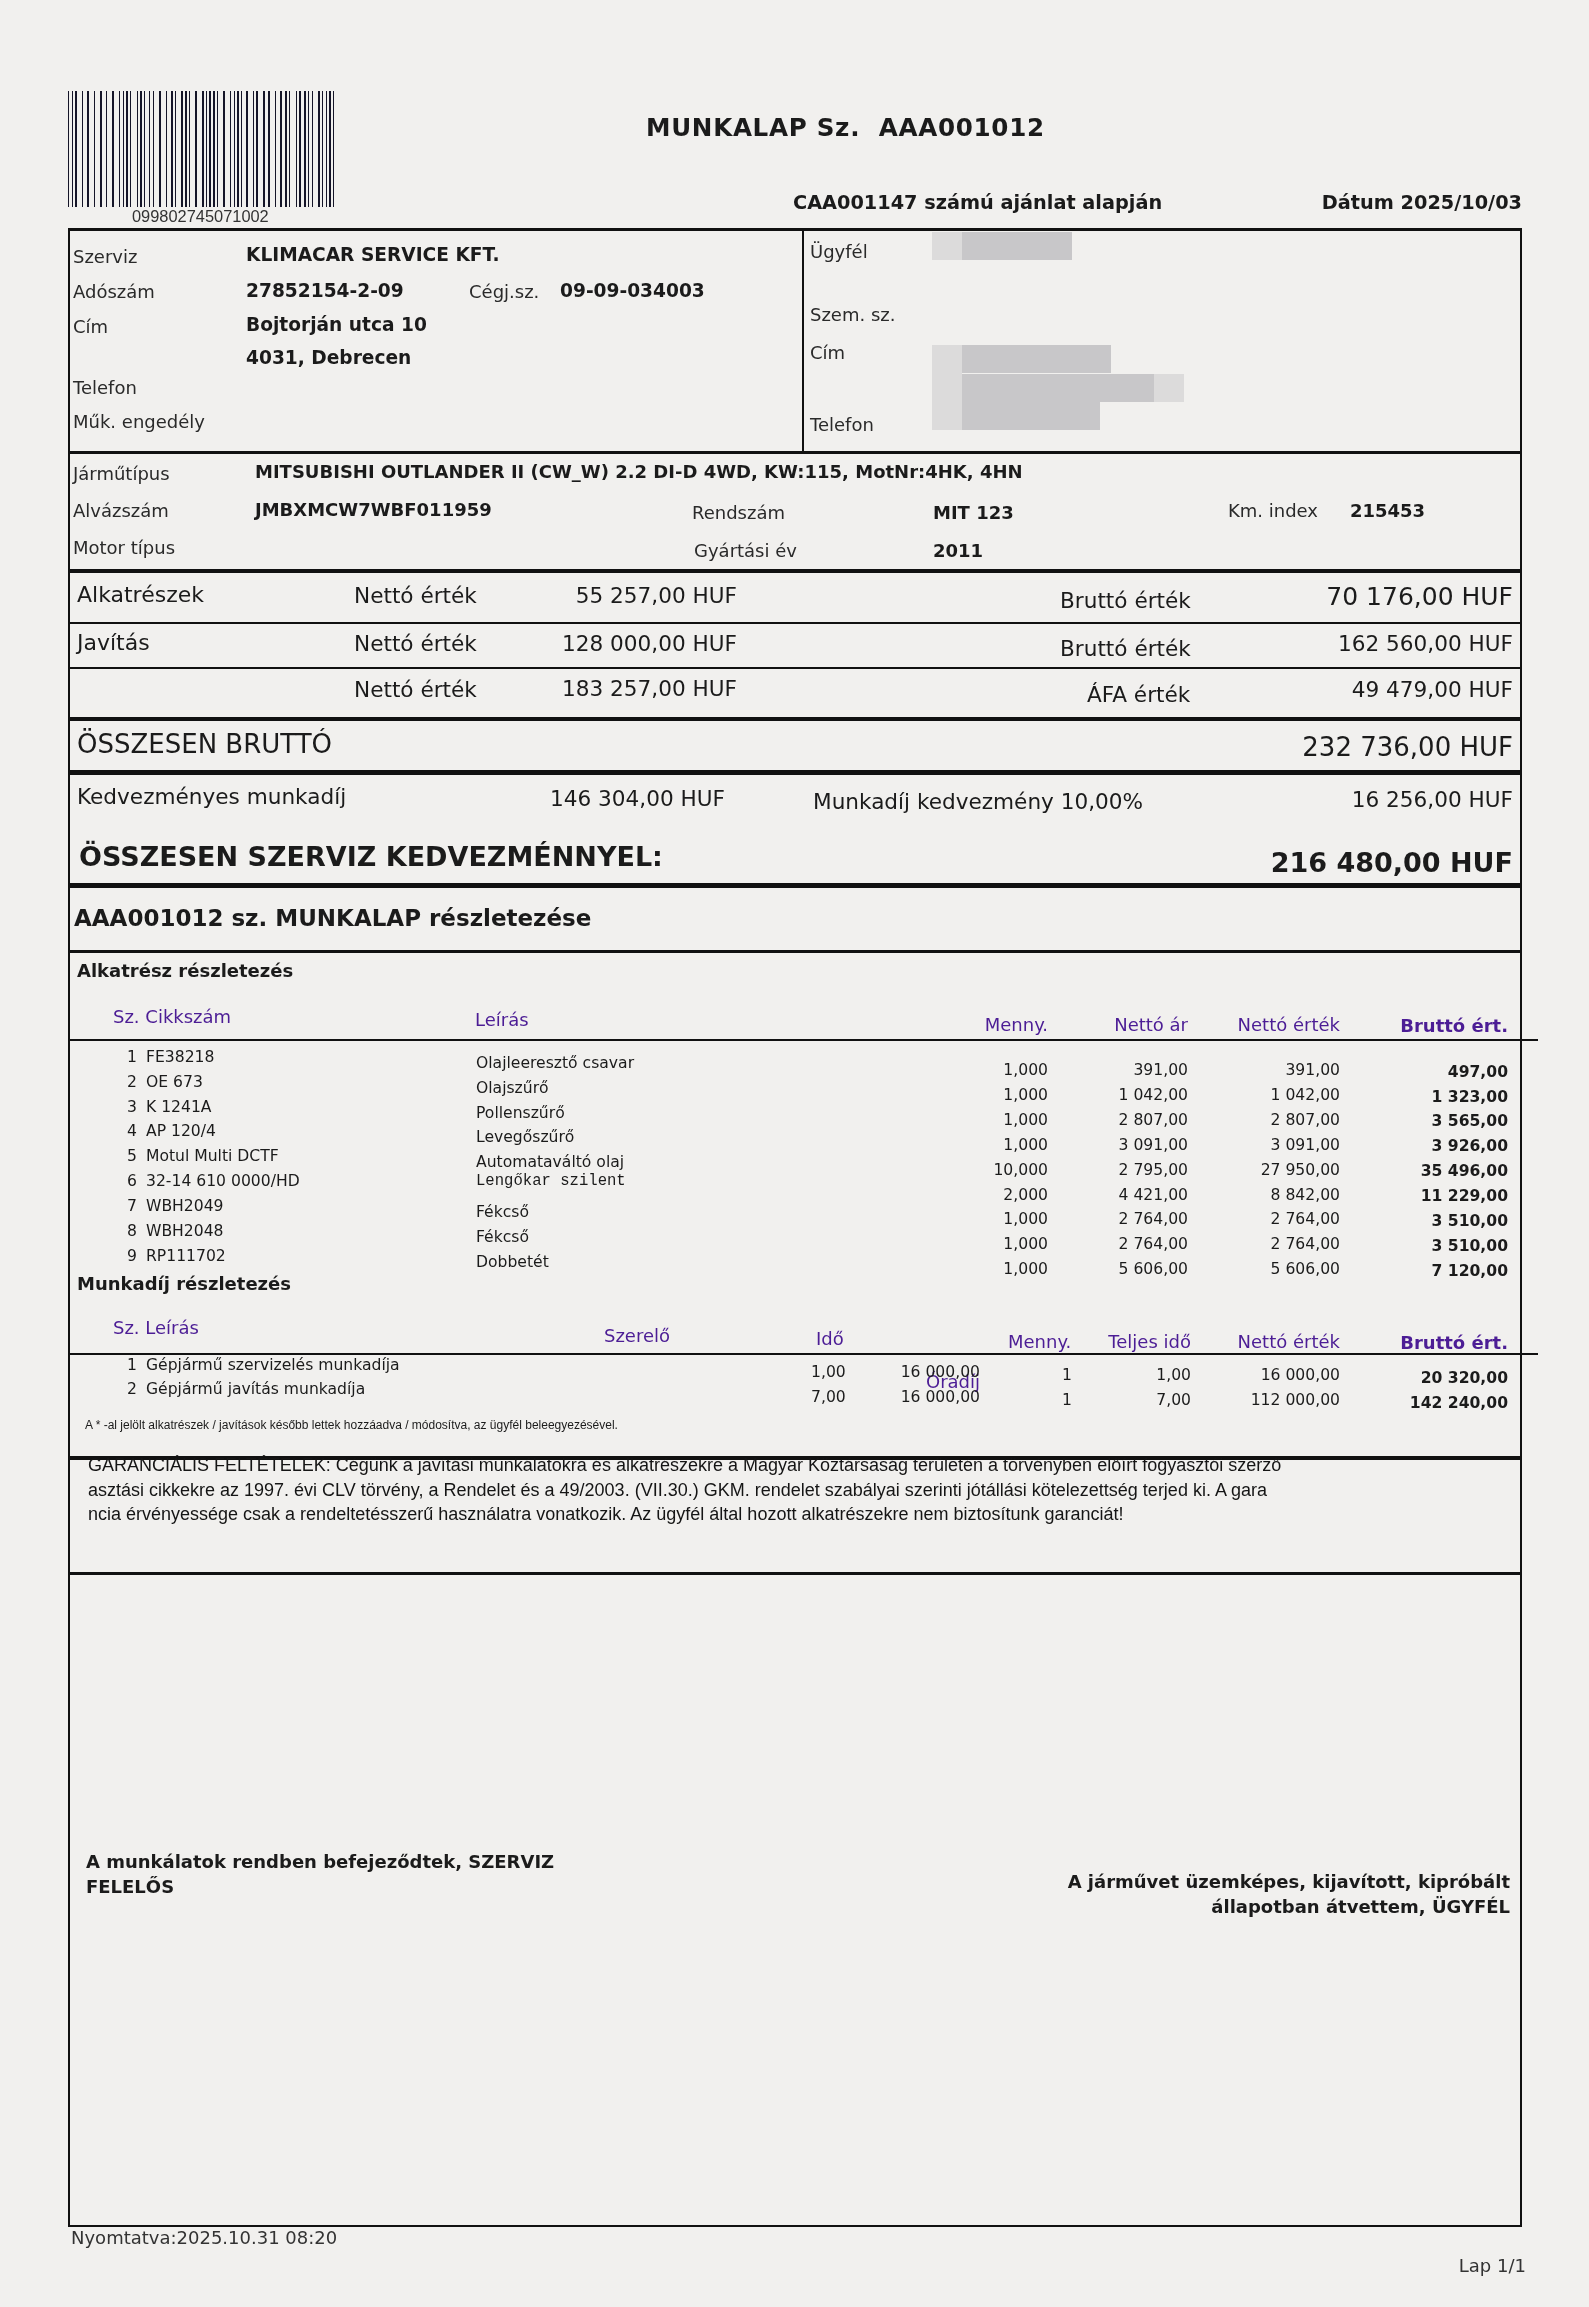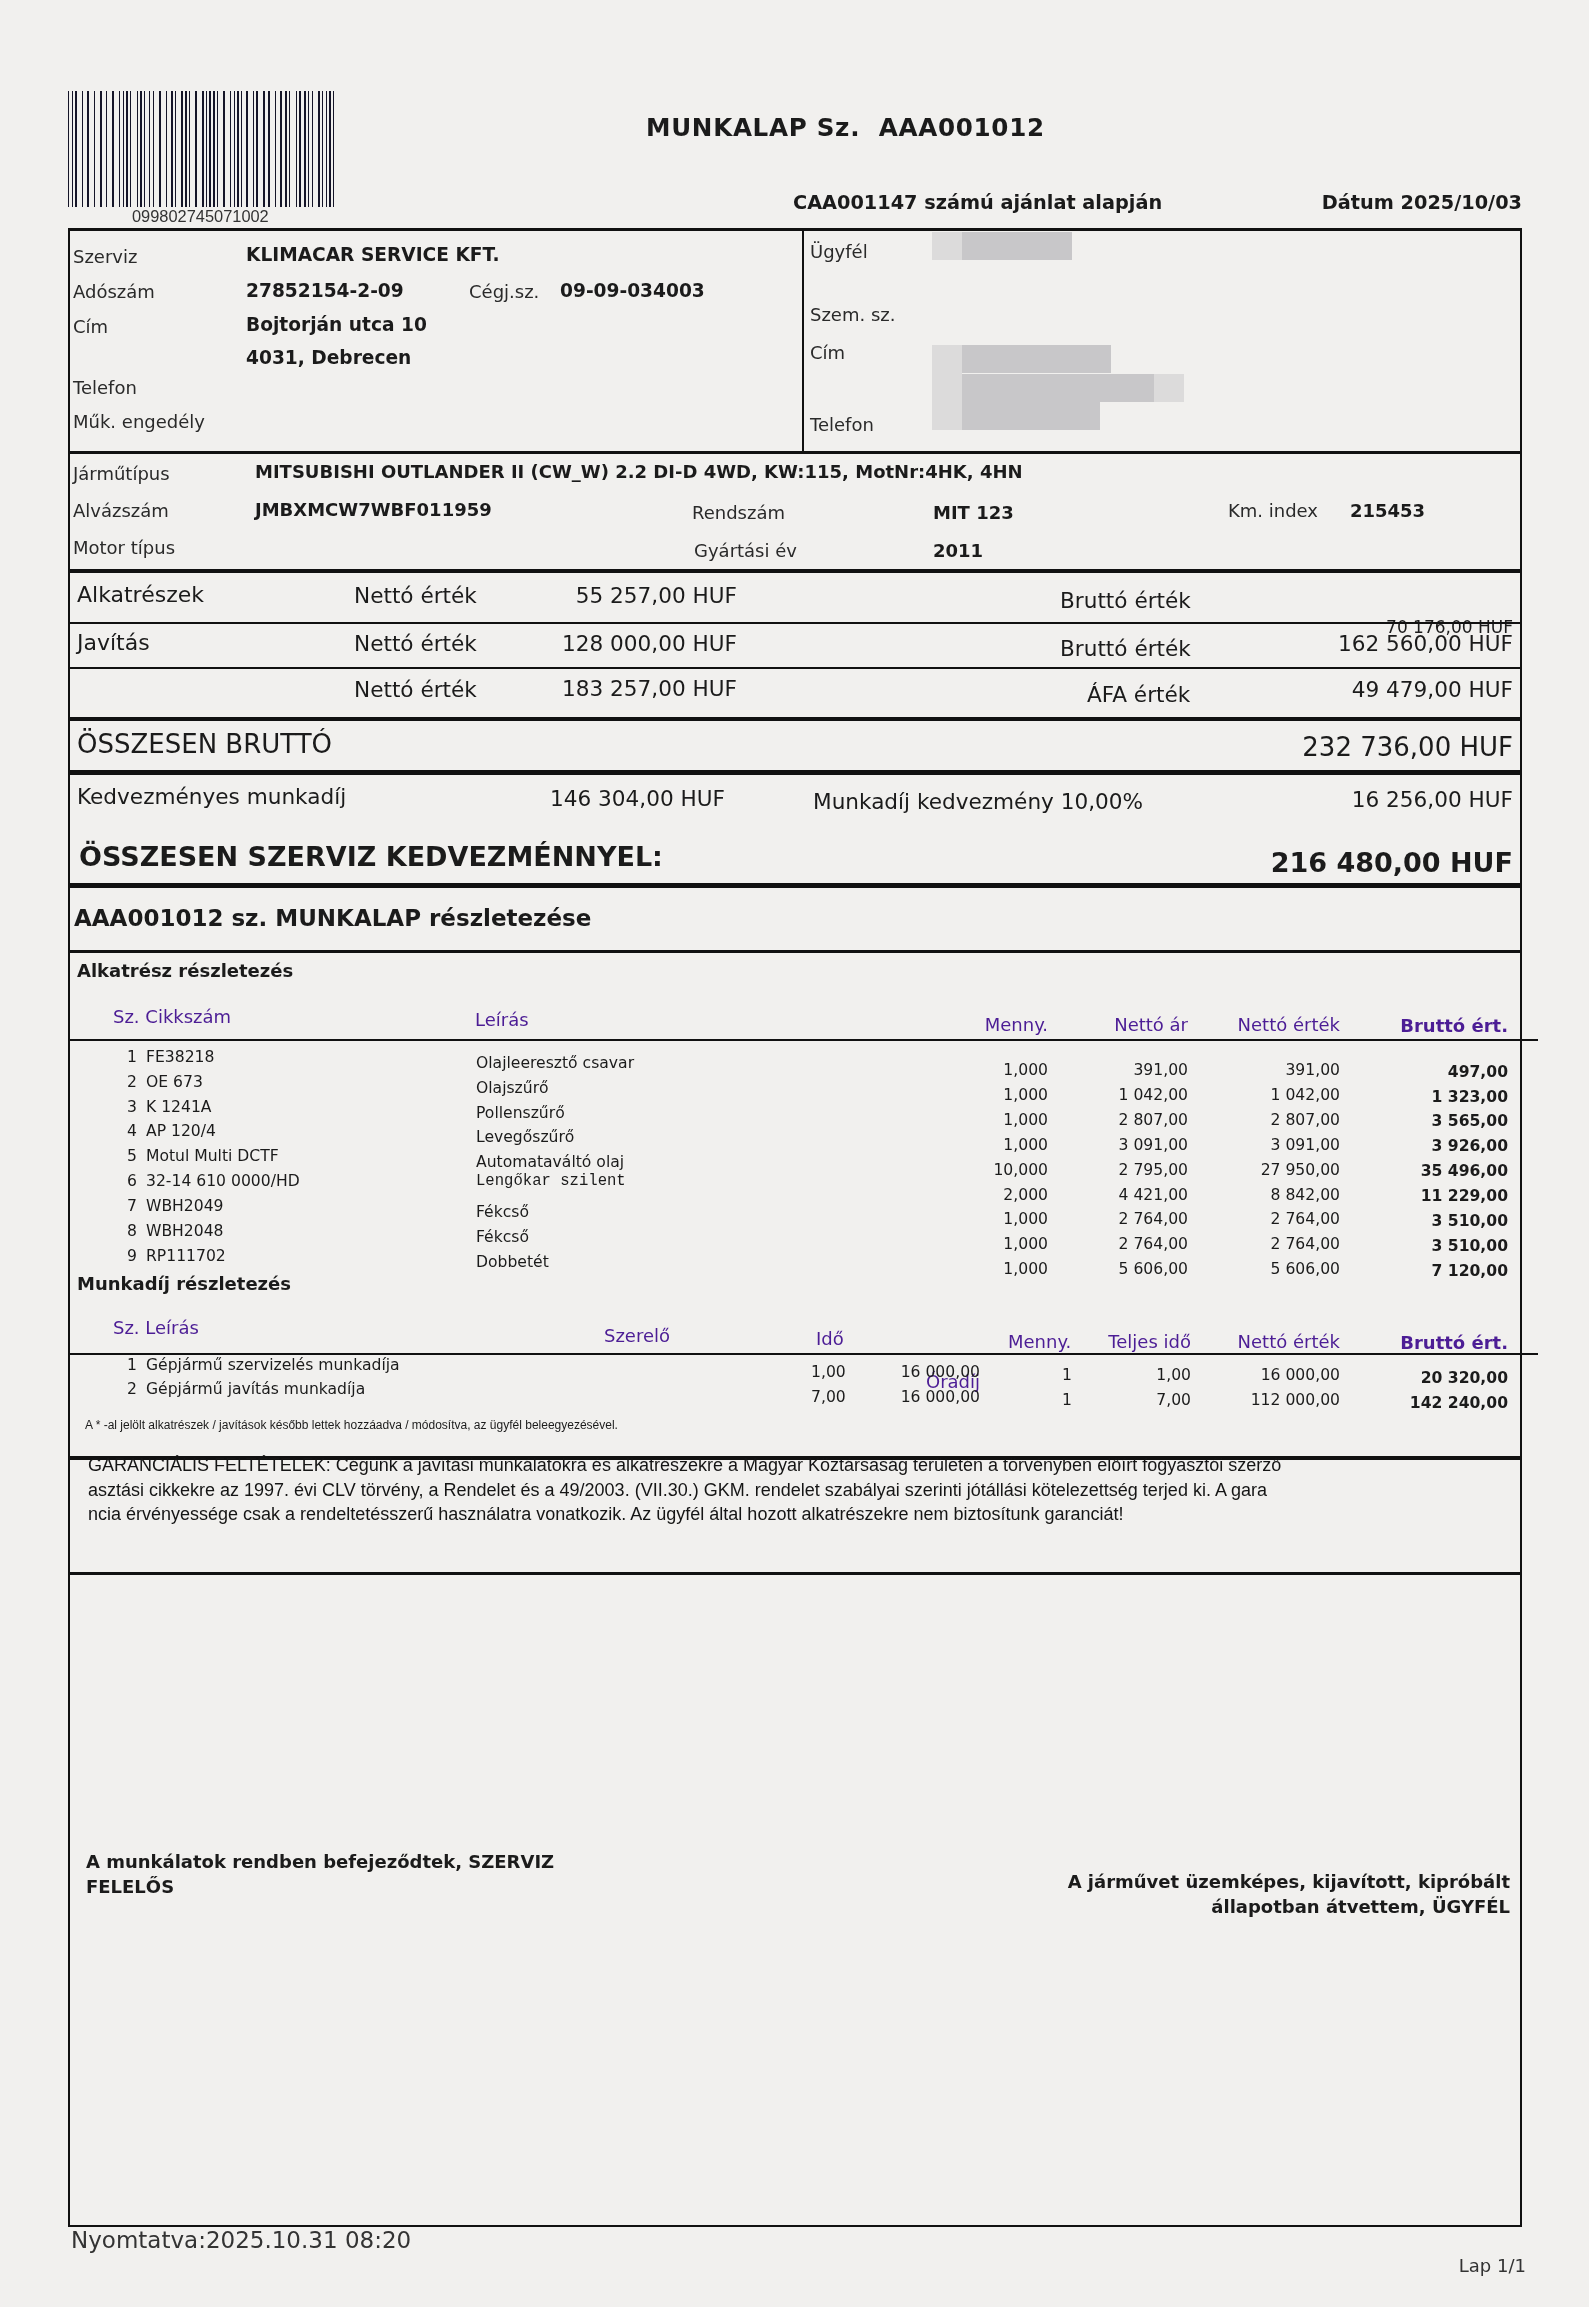--- a/index.html
+++ b/index.html
@@ -148,21 +148,21 @@
 <div class="abs lbl" style="left:73px; top:537px;">Motor típus</div>
 <div class="abs lbl" style="left:694px; top:540px;">Gyártási év</div>
 <div class="abs val" style="left:933px; top:540px; font-size:18px;">2011</div>
 
 <div class="hline" style="left:68px; top:569px; width:1452px; height:3.7px;"></div>
 
 <div class="abs" style="left:77px; top:582px; font-size:22px;">Alkatrészek</div>
 <div class="abs" style="left:354px; top:583px; font-size:21.6px;">Nettó érték</div>
 <div class="abs num" style="right:853px; top:583px; font-size:21.6px;">55 257,00 HUF</div>
 <div class="abs" style="left:1060px; top:588px; font-size:21.6px;">Bruttó érték</div>
-<div class="abs num" style="right:77px; top:617px; font-size:17px;">70 176,00 HUF</div>
+<div class="abs num" style="right:77px; top:582px; font-size:25px;">70 176,00 HUF</div>
 <div class="hline" style="left:68px; top:622px; width:1452px; height:2.2px;"></div>
 
 <div class="abs" style="left:77px; top:630px; font-size:22px;">Javítás</div>
 <div class="abs" style="left:354px; top:631px; font-size:21.6px;">Nettó érték</div>
 <div class="abs num" style="right:853px; top:631px; font-size:21.6px;">128 000,00 HUF</div>
 <div class="abs" style="left:1060px; top:636px; font-size:21.6px;">Bruttó érték</div>
 <div class="abs num" style="right:77px; top:631px; font-size:21.6px;">162 560,00 HUF</div>
 <div class="hline" style="left:68px; top:667px; width:1452px; height:2.2px;"></div>
 
 <div class="abs" style="left:354px; top:677px; font-size:21.6px;">Nettó érték</div>
@@ -329,15 +329,15 @@
 
 <div class="abs sig" style="left:86px; top:1849px;">
   <div>A munkálatok rendben befejeződtek, SZERVIZ</div>
   <div>FELELŐS</div>
 </div>
 <div class="abs sig" style="right:80px; top:1869px; text-align:right;">
   <div>A járművet üzemképes, kijavított, kipróbált</div>
   <div>állapotban átvettem, ÜGYFÉL</div>
 </div>
 
-<div class="abs" style="left:71px; top:2227px; font-size:23px; color:#333;">Nyomtatva:2025.10.31 08:20</div>
+<div class="abs" style="left:71px; top:2227px; font-size:18px; color:#333;">Nyomtatva:2025.10.31 08:20</div>
 <div class="abs" style="right:64px; top:2255px; font-size:18px; color:#333;">Lap 1/1</div>
 
 
 </body></html>

